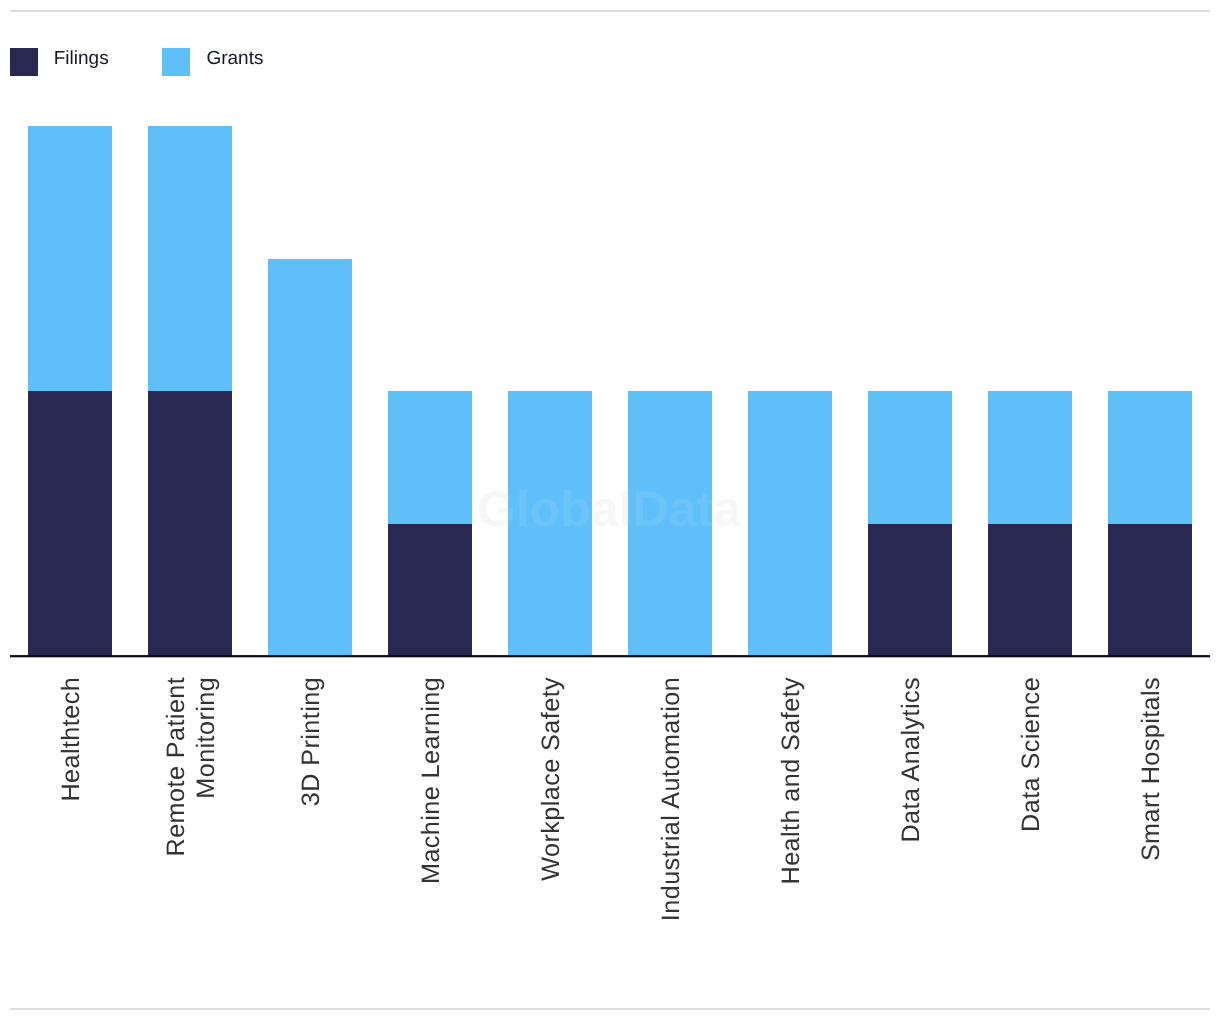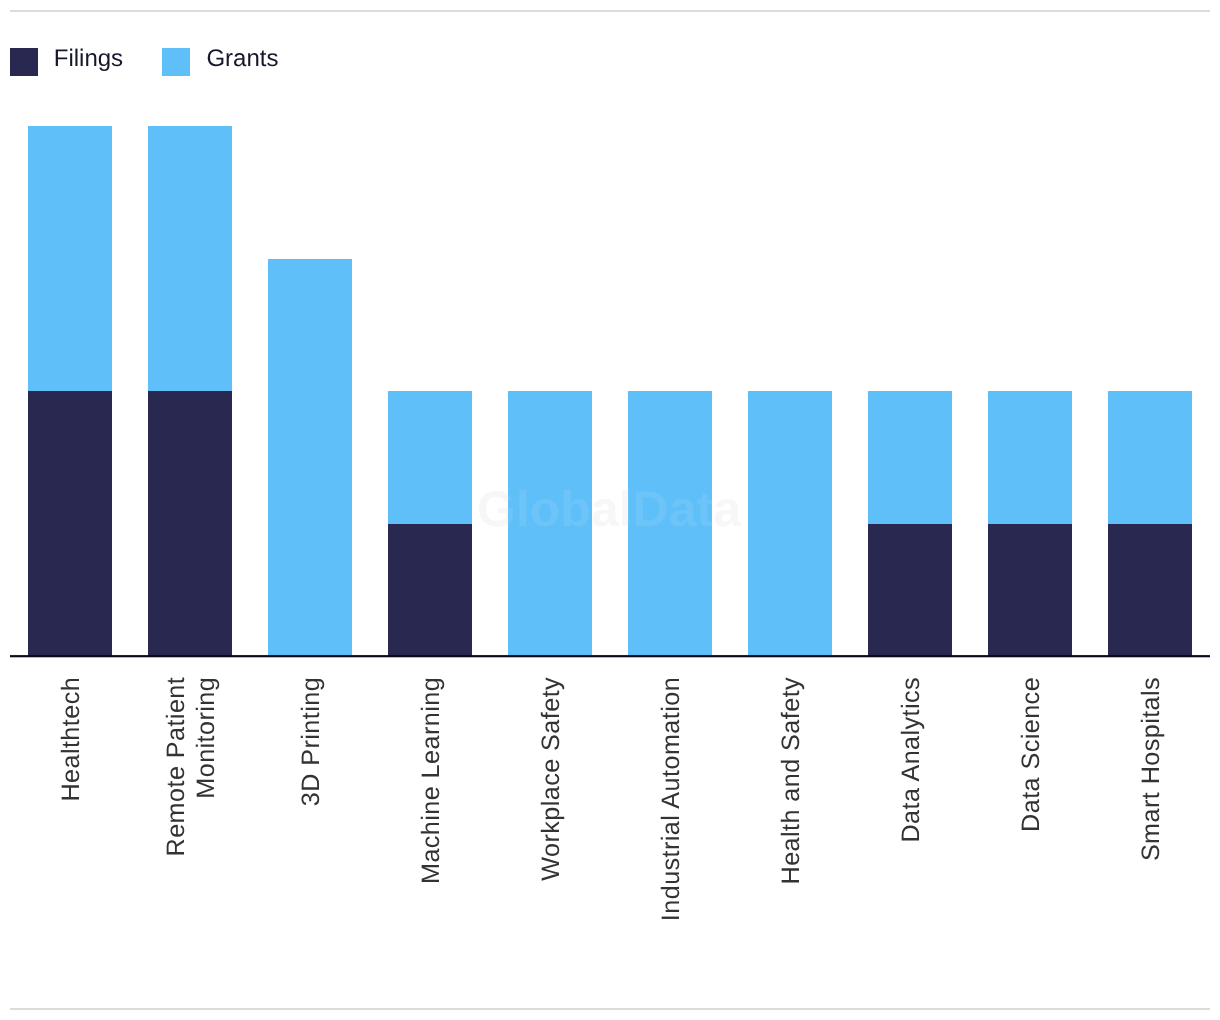--- a/index.html
+++ b/index.html
@@ -17,21 +17,21 @@
   #rule-top    { top:10px; }
   #rule-bottom { top:1008px; }
 
   
   #legend { position:absolute; left:10px; top:47.9px; height:27.9px; }
   .legend-item   { position:absolute; top:0; height:27.9px; }
   #legend-item-0 { width:119px; }
   #legend-item-1 { width:121px; }
   .legend-swatch { position:absolute; left:0; top:0; width:27.8px; height:27.9px; }
   .legend-label  { position:absolute; top:-3.6px; white-space:nowrap;
-                   font-size:24px; line-height:29.3px; color:#16172b; }
+                   font-size:19px; line-height:29.3px; color:#16172b; }
 
   
   #plot { position:absolute; left:10px; top:10px; width:1200px; height:647px;
           z-index:2; pointer-events:none; }
   .bar  { position:absolute; pointer-events:auto; }
   .seg  { position:absolute; left:0; width:100%; }
 
   
   #axis { position:absolute; left:10px; top:654px; width:1200px; height:4px; z-index:4;
           background:linear-gradient(to bottom,

